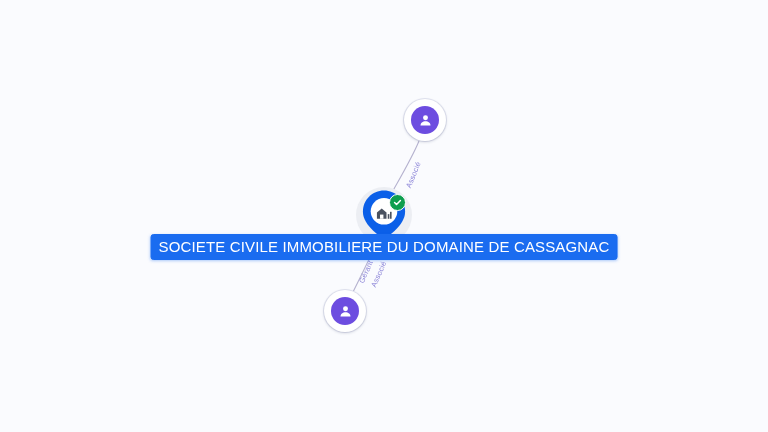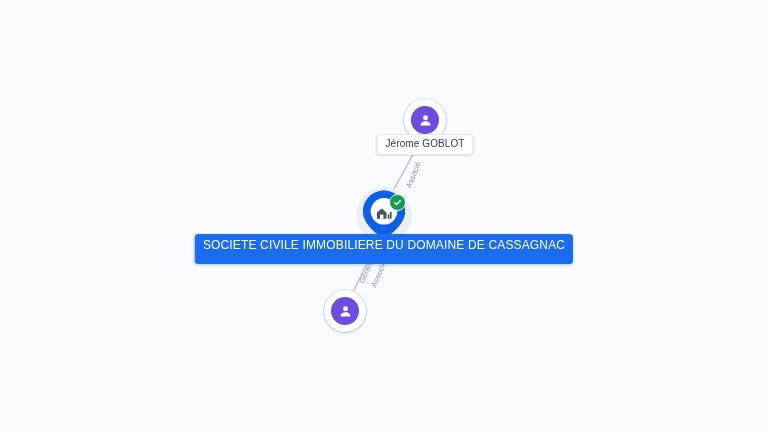--- a/index.html
+++ b/index.html
@@ -117,23 +117,23 @@
     background: #ffffff;
     color: #2f3a56;
     border: 1px solid #e2e5ee;
     box-shadow: 0 1px 2px rgba(40, 50, 90, 0.14);
     letter-spacing: 0.1px;
   }
   .node-label.company {
     background: #1a6cf0;
     color: #ffffff;
     border: 1px solid #1a6cf0;
-    font-size: 12px;
+    font-size: 15px;
     letter-spacing: 0.15px;
-    padding: 4px 7px 12px 7px;
+    padding: 4px 7px 5px 7px;
     border-radius: 3px;
     box-shadow: 0 1px 3px rgba(26, 108, 240, 0.35);
   }
 
   
   .edge-label {
     position: absolute;
     font-size: 7.5px;
     color: #8d86d8;
     white-space: nowrap;
@@ -162,21 +162,20 @@
 
   <div class="node" style="left:425px; top:120px;">
     <div class="person-halo"></div>
     <div class="person-disc">
       <svg width="17" height="17" viewBox="0 0 24 24" aria-hidden="true">
         <circle cx="12" cy="8.1" r="3.5" fill="#ffffff"></circle>
         <path d="M4.9 19.2c0-3.9 3.2-6.2 7.1-6.2s7.1 2.3 7.1 6.2z" fill="#ffffff"></path>
       </svg>
     </div>
   </div>
-  <div class="node-label" style="left:425px; top:134px;">Jérome GOBLOT</div>
 
   <div class="node" style="left:384px; top:215px;">
     <div class="company-halo"></div>
     <svg class="company-pin" viewBox="0 0 46 52" aria-hidden="true">
       <path d="M23 1.5 C11.3 1.5 1.9 10.9 1.9 22.6 C1.9 34.6 14.3 44.3 23 50.5 C31.7 44.3 44.1 34.6 44.1 22.6 C44.1 10.9 34.7 1.5 23 1.5 Z" fill="#0b5fe8"></path>
       <circle cx="23" cy="22.3" r="13.3" fill="#ffffff"></circle>
     </svg>
     <div class="company-glyph">
       <svg width="17" height="15" viewBox="0 0 22 19" aria-hidden="true">
         <path d="M1.2 17.6 V9.4 L7.4 4.2 L13.6 9.4 V17.6 Z" fill="#4a5260"></path>

